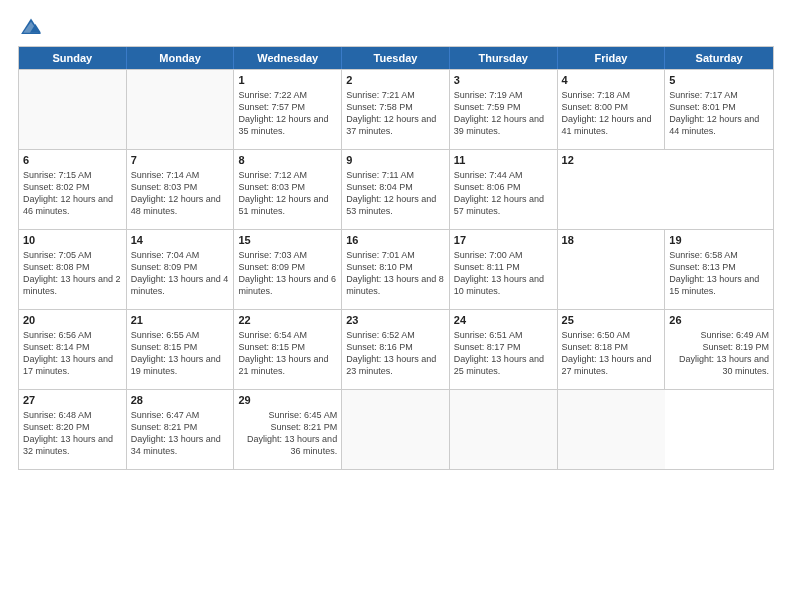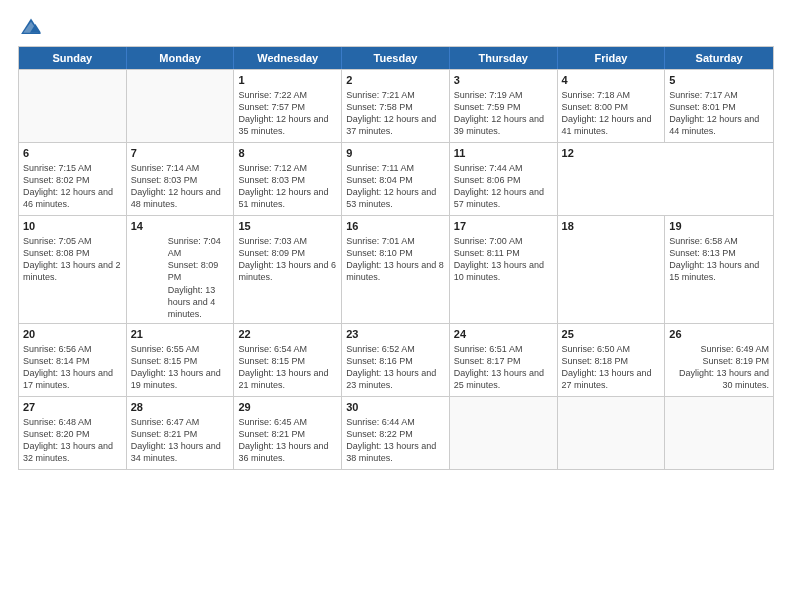--- a/index.html
+++ b/index.html
@@ -225,21 +225,21 @@
         </div>
         <div class="cal-row">
           <div class="cal-cell">
             <div class="day-num">10</div>
             <div class="day-info" style="white-space: pre-line;">Sunrise: 7:05 AM
 Sunset: 8:08 PM
 Daylight: 13 hours and 2 minutes.</div>
           </div>
           <div class="cal-cell">
             <div class="day-num">14</div>
-            <div class="day-info" style="white-space: pre-line; margin-left: 37px;">Sunrise: 7:04 AM
+            <div class="day-info" style="white-space: pre-line;">Sunrise: 7:04 AM
 Sunset: 8:09 PM
 Daylight: 13 hours and 4 minutes.</div>
           </div>
           <div class="cal-cell">
             <div class="day-num">15</div>
             <div class="day-info" style="white-space: pre-line;">Sunrise: 7:03 AM
 Sunset: 8:09 PM
 Daylight: 13 hours and 6 minutes.</div>
           </div>
           <div class="cal-cell">
@@ -316,29 +316,23 @@
 Daylight: 13 hours and 32 minutes.</div>
           </div>
           <div class="cal-cell">
             <div class="day-num">28</div>
             <div class="day-info" style="white-space: pre-line;">Sunrise: 6:47 AM
 Sunset: 8:21 PM
 Daylight: 13 hours and 34 minutes.</div>
           </div>
           <div class="cal-cell">
             <div class="day-num">29</div>
-            <div class="day-info" style="white-space: pre-line;">Sunrise: 6:45 AM
+            <div class="day-info" style="white-space: pre-line; text-align: right;">Sunrise: 6:45 AM
 Sunset: 8:21 PM
 Daylight: 13 hours and 36 minutes.</div>
-          </div>
-          <div class="cal-cell">
-            <div class="day-num">30</div>
-            <div class="day-info" style="white-space: pre-line;">Sunrise: 6:44 AM
-Sunset: 8:22 PM
-Daylight: 13 hours and 38 minutes.</div>
           </div>
           <div class="cal-cell empty"></div>
           <div class="cal-cell empty"></div>
           <div class="cal-cell empty"></div>
         </div>
       </div>
   </div>
 </div>
 
 </body></html>

